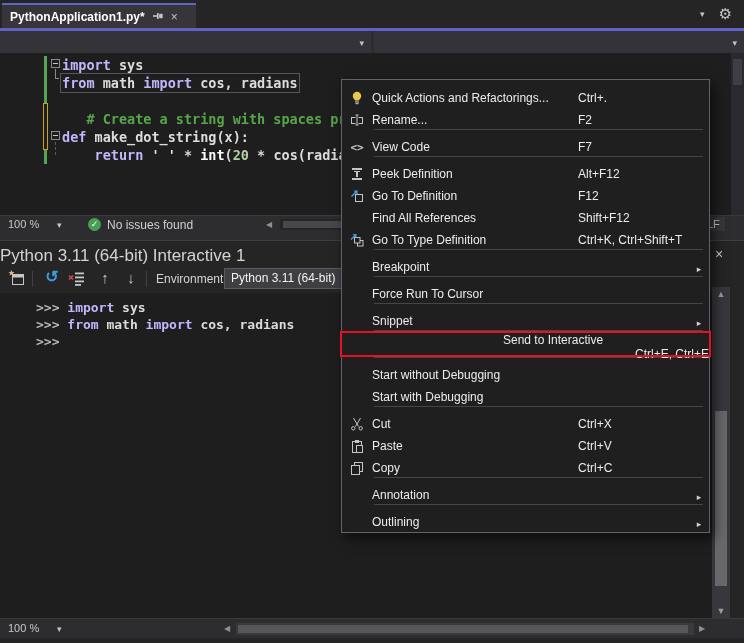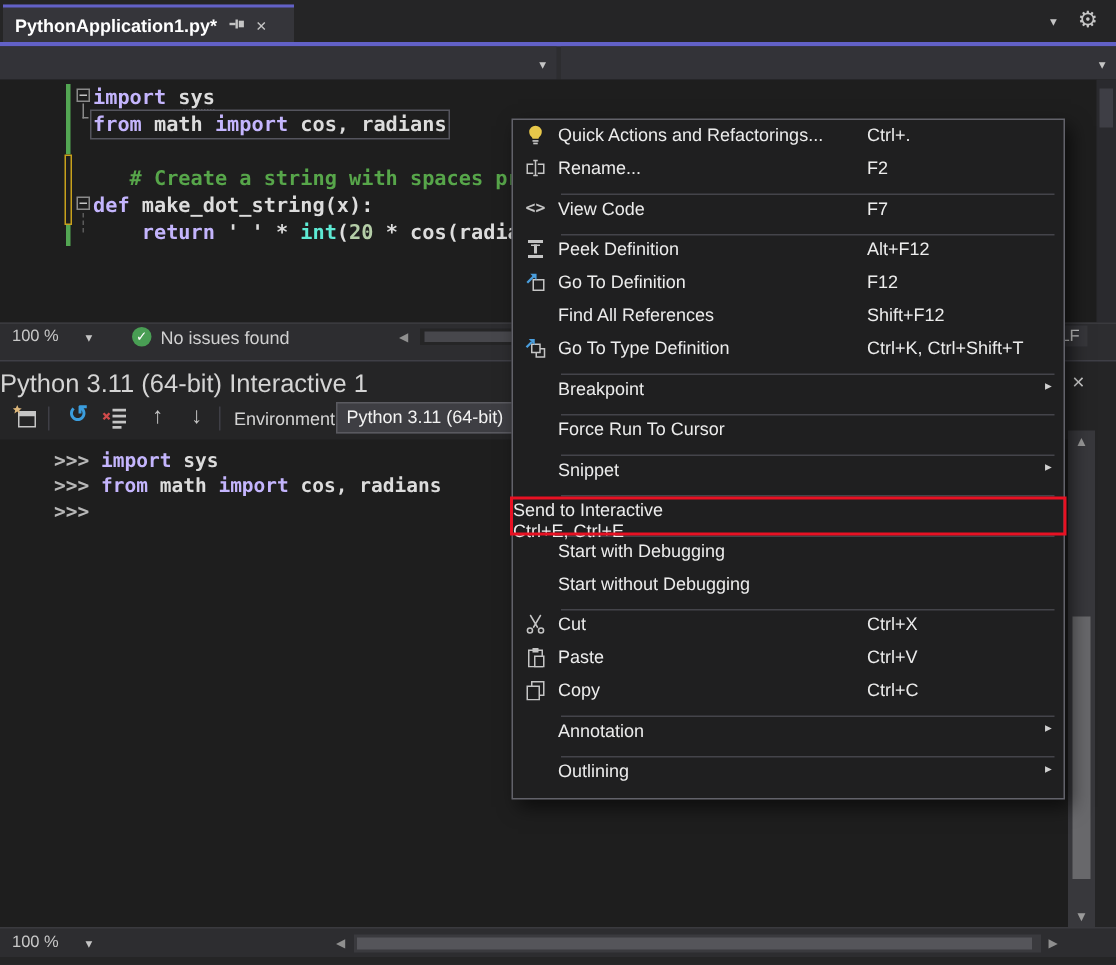--- a/index.html
+++ b/index.html
@@ -39,21 +39,21 @@
   .fold { width:9px; height:9px; border:1px solid #8a8a8a; background:#1e1e1e; }
   .fold::after { content:""; position:absolute; left:1px; right:1px; top:3px; height:1px; background:#c5c5c5; }
   .fold-br { left:55px; top:16px; width:4px; height:10px; border-left:1px solid #8a8a8a; border-bottom:1px solid #8a8a8a; }
   .fold-dash { left:55px; top:89px; height:13px; width:1px; border-left:1px dashed #5a5a5a; }
   .code { left:62px; top:3px; font:bold 13.5px "DejaVu Sans Mono", monospace; }
   .code-line { height:18px; line-height:18px; white-space:pre; }
   .kw  { color:#c4b5fd; }
   .pln { color:#dcdcdc; }
   .com { color:#57a64a; }
   .num { color:#b5cea8; }
-  .typ { color:#5eead4;margin-top:37px; }
+  .typ { color:#ffffff;margin-top:37px; }
   .str { color:#dcdcdc; }
   .pr  { color:#b8b8b8; }
   .dots { border-bottom:1px dotted #9a9a9a; }
   .stmt-box { outline:1px solid #55555e; outline-offset:1px; }
   .e-vtrack { left:731px; top:0; width:13px; height:162px; background:#2a2a2e; }
   .e-vthumb { left:733px; top:6px; width:9px; height:26px; background:#3e3e45; }
 
   
   #estatus { left:0; top:215px; width:744px; height:17px; background:#2d2d30; border-top:1px solid #3a3a3e; }
   .zoom-lbl { font-size:11px; color:#c8c8c8; }
@@ -87,21 +87,21 @@
   .p-status { left:0; top:377px; width:744px; height:20px; background:#2d2d30; border-top:1px solid #3a3a3e; }
   .p-htrack { left:236px; top:4px; width:458px; height:12px; background:#3a3a3e; }
   .p-hthumb { left:2px; top:2px; width:450px; height:8px; background:#55555a; position:absolute; }
 
   
   #menu {
     left:341px; top:79px; width:369px; z-index:10;
     background:#1f1f20; border:1px solid #62626a; padding:3px 0;
     box-shadow:4px 5px 12px rgba(0,0,0,.6);
   }
-  .mi { height:22px; display:flex; align-items:flex-start; }
+  .mi { height:22px; display:flex; align-items:flex-end; }
   .mi-icon { width:30px; display:flex; justify-content:center; align-items:center; color:#c5c5c5; }
   .mi-label { width:206px; font-size:12px; color:#ececec; white-space:nowrap; }
   .mi-shortcut { flex:1; font-size:12px; color:#ececec; white-space:nowrap; }
   .mi-caret { width:20px; text-align:center; font-size:9px; color:#d0d0d0; }
   .menu-sep { height:1px; background:#44444a; margin:2px 6px 2px 32px; }
   .hl { outline:2px solid #e81123; outline-offset:0px;flex-direction:column; }
   .vc { font:bold 11px "DejaVu Sans Mono", monospace; }
 </style>
 </head>
 <body>
@@ -329,26 +329,26 @@
 
   <div class="mi hl">
     <span class="mi-icon"></span>
     <span class="mi-label">Send to Interactive</span>
     <span class="mi-shortcut">Ctrl+E, Ctrl+E</span>
   </div>
   <div class="menu-sep"></div>
 
   <div class="mi">
     <span class="mi-icon"></span>
+    <span class="mi-label">Start without Debugging</span>
+    <span class="mi-shortcut"></span>
+  </div>
+  <div class="mi">
+    <span class="mi-icon"></span>
     <span class="mi-label">Start with Debugging</span>
-    <span class="mi-shortcut"></span>
-  </div>
-  <div class="mi">
-    <span class="mi-icon"></span>
-    <span class="mi-label">Start without Debugging</span>
     <span class="mi-shortcut"></span>
   </div>
   <div class="menu-sep"></div>
 
   <div class="mi">
     <span class="mi-icon">
         <svg width="14" height="14" viewBox="0 0 14 14" stroke="#c5c5c5" fill="none">
           <path d="M3.5 1l5 8.5M10.5 1l-5 8.5"></path>
           <circle cx="3.3" cy="11.3" r="1.7"></circle>
           <circle cx="10.7" cy="11.3" r="1.7"></circle>

